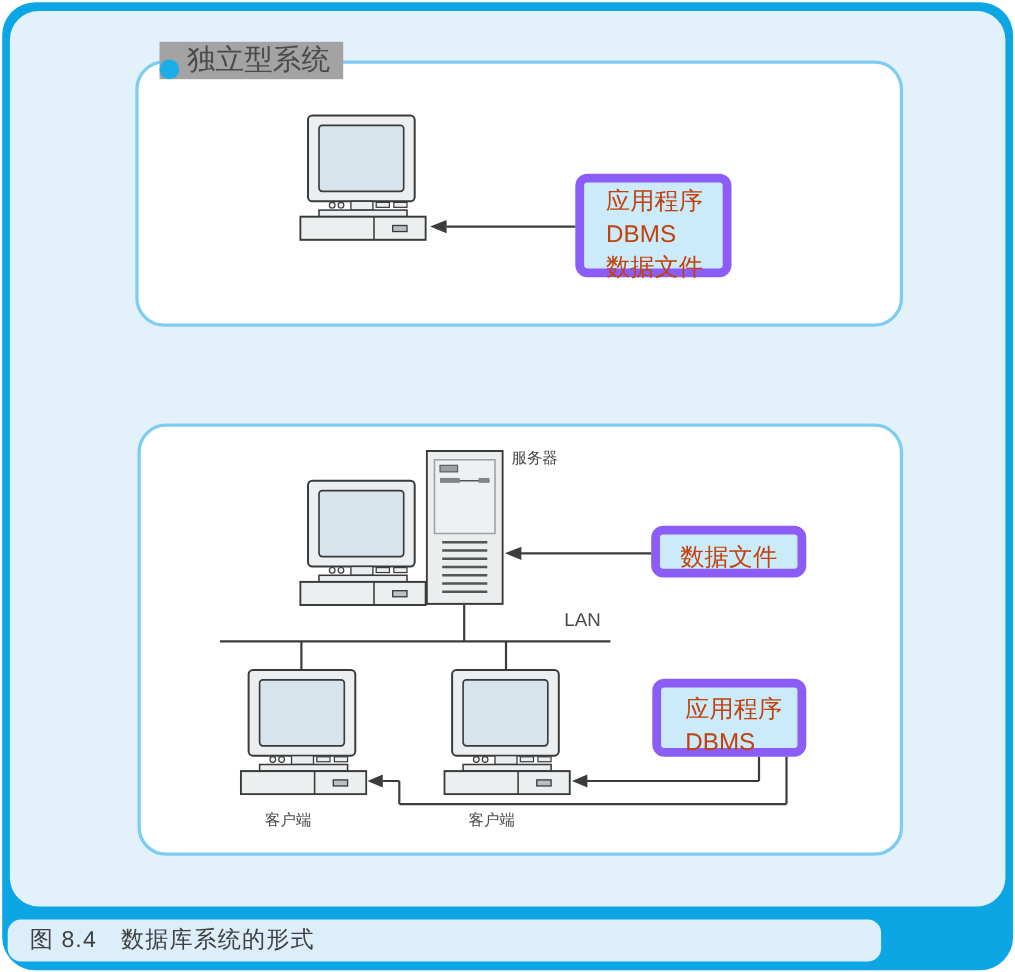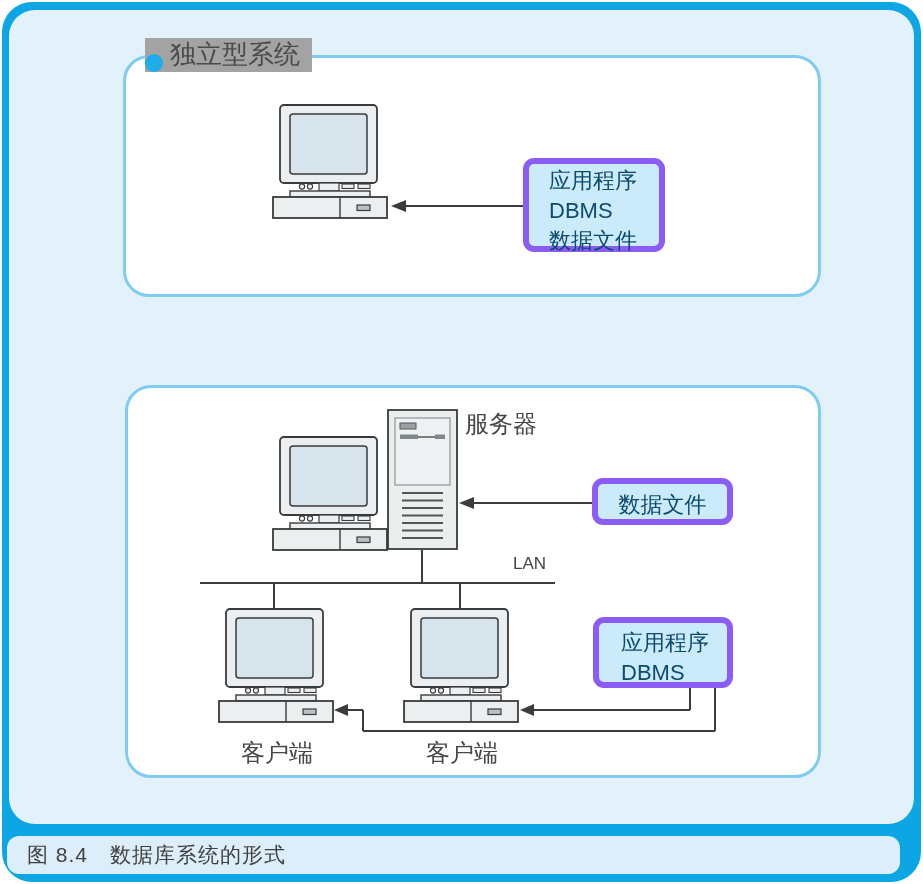--- a/index.html
+++ b/index.html
@@ -13,22 +13,22 @@
     position:absolute;left:2px;top:2px;width:919px;height:880px;
     background:#0da6e4;border-radius:30px;
   }
   
   .main-area{
     position:absolute;left:9px;top:10px;width:905px;height:814px;
     background:#e3f1fb;border-radius:26px;
   }
   
   .caption-bar{
-    position:absolute;left:7px;top:836px;width:893px;height:38px;
-    background:#dceefa;border-radius:12px;
+    position:absolute;left:7px;top:836px;width:762px;height:38px;
+    background:#dceefa;border-radius:12px;padding-left:32px;
   }
   .caption-text{
     position:absolute;left:20px;top:0;line-height:38px;
     font-size:21px;color:#3f3f3f;letter-spacing:1px;
   }
   
   .panel{
     position:absolute;background:#ffffff;
     border:3px solid #7fccf2;border-radius:26px;
   }
@@ -42,29 +42,29 @@
   }
   .title1{left:145px;top:38px;}
   .title2{left:158px;top:369px;}
   .bullet{
     width:18px;height:18px;border-radius:50%;
     background:#1caee8;margin-right:7px;flex:0 0 auto;
   }
   
   .callout{
     position:absolute;background:#cbeafa;
-    border:6px solid #8b5cf6;border-radius:11px;
-    font-size:22px;color:#0c4a6e;box-sizing:border-box;
+    border:8px solid #8b5cf6;border-radius:11px;
+    font-size:22px;color:#c2410c;box-sizing:border-box;
   }
   .callout .cl-line{display:block;line-height:30px;}
   .box-stack{left:523px;top:158px;width:142px;height:94px;padding:2px 0 0 20px;}
   .box-data{left:592px;top:478px;width:141px;height:47px;text-align:center;line-height:42px;}
   .box-app{left:593px;top:617px;width:140px;height:71px;padding:5px 0 0 22px;}
   
-  .t-label{position:absolute;font-size:24px;color:#464646;white-space:nowrap;}
+  .t-label{position:absolute;font-size:14px;color:#464646;white-space:nowrap;}
   .lbl-server{left:465px;top:408px;}
   .lbl-lan{left:513px;top:554px;font-size:17px;}
   .lbl-client1{left:241px;top:737px;}
   .lbl-client2{left:426px;top:737px;}
   
   .icon{position:absolute;}
   .overlay{position:absolute;left:0;top:0;pointer-events:none;}
 </style>
 </head>
 <body>

